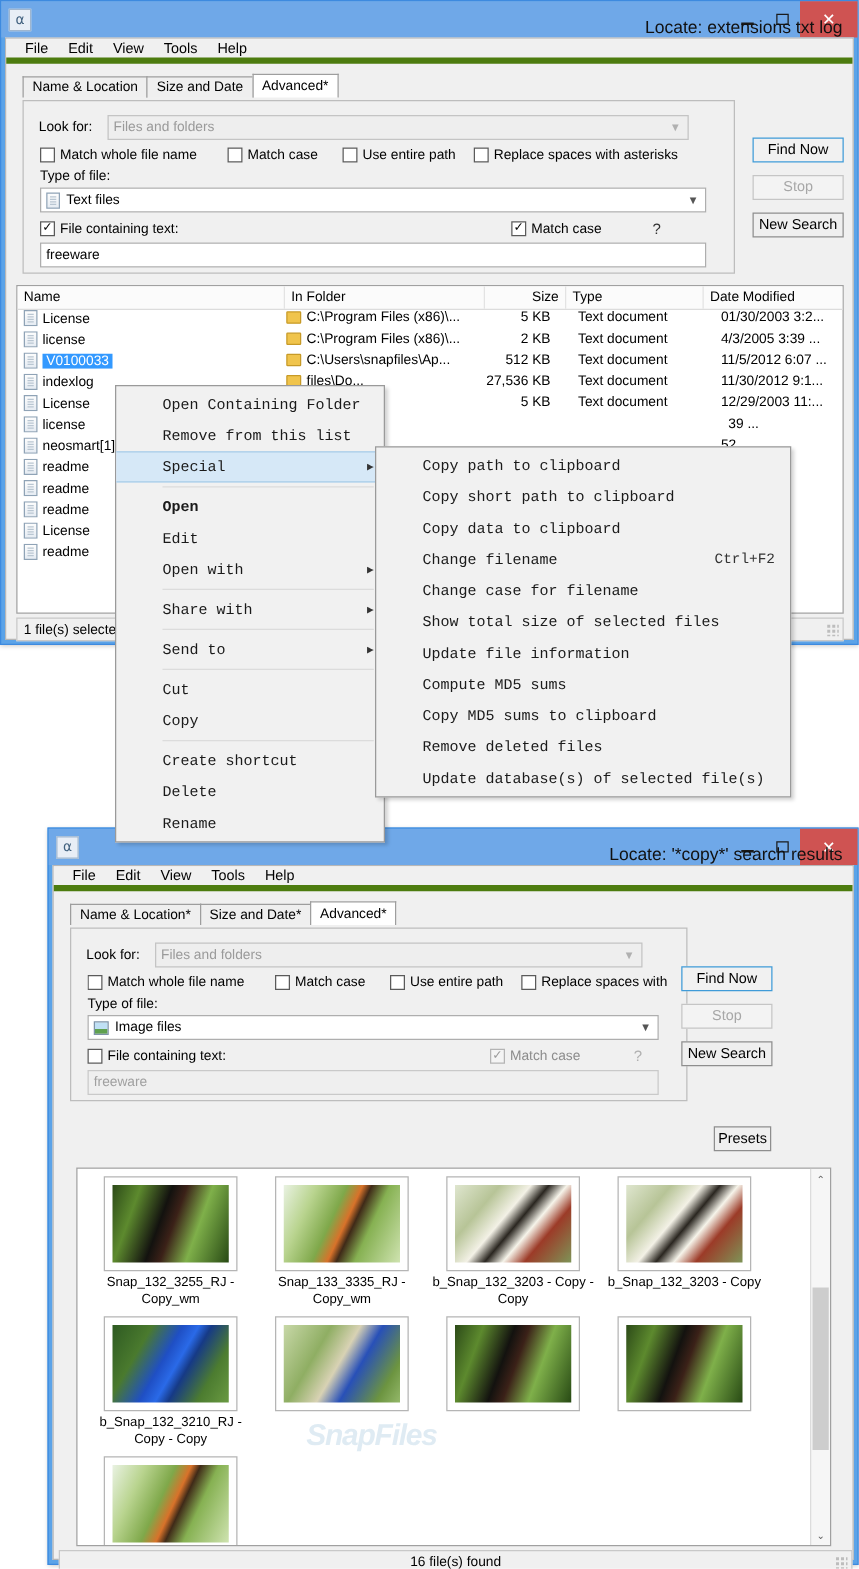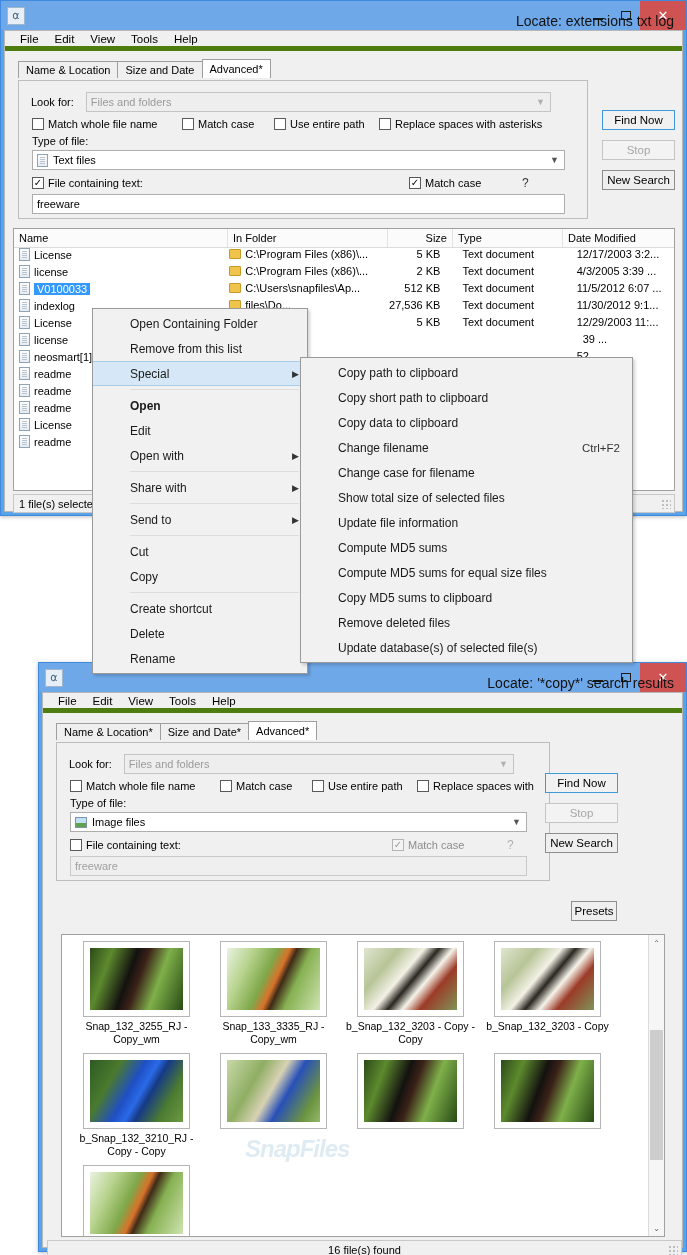--- a/index.html
+++ b/index.html
@@ -261,20 +261,21 @@
     box-shadow: 2px 2px 3px rgba(0,0,0,.18);
   }
   .ctxitem {
     height: 25px;
     display: flex; align-items: center;
     padding: 0 10px 0 37px;
     font-size: 12px;
     position: relative;
     color: #1a1a1a;
     white-space: nowrap;
+    font-family: Liberation Mono, monospace;
   }
   .ctxitem.bold { font-weight: bold; }
   .ctxitem.hl {
     background: #d6e8f7;
     border-top: 1px solid #a8cce8;
     border-bottom: 1px solid #a8cce8;
   }
   .ctxitem .sub {
     position: absolute; right: 8px;
     font-size: 9px; color: #333;
@@ -465,21 +466,21 @@
             <div class="cell" style="width: 214px;">
               <span class="ico-txt"></span>
               <span class="namebox">License</span>
             </div>
             <div class="cell" style="width: 160px;">
               <span class="ico-folder"></span>
               <span>C:\Program Files (x86)\...</span>
             </div>
             <div class="cell right" style="width: 65px;">5 KB</div>
             <div class="cell" style="width: 110px;">Text document</div>
-            <div class="cell" style="width: 110px;">12/17/2003 3:2...</div>
+            <div class="cell" style="width: 110px;">01/30/2003 3:2...</div>
           </div>
           <div class="lv-row">
             <div class="cell" style="width: 214px;">
               <span class="ico-txt"></span>
               <span class="namebox">license</span>
             </div>
             <div class="cell" style="width: 160px;">
               <span class="ico-folder"></span>
               <span>C:\Program Files (x86)\...</span>
             </div>
@@ -675,23 +676,20 @@
       <span>Change case for filename</span>
     </div>
     <div class="ctxitem">
       <span>Show total size of selected files</span>
     </div>
     <div class="ctxitem">
       <span>Update file information</span>
     </div>
     <div class="ctxitem">
       <span>Compute MD5 sums</span>
-    </div>
-    <div class="ctxitem">
-      <span>Compute MD5 sums for equal size files</span>
     </div>
     <div class="ctxitem">
       <span>Copy MD5 sums to clipboard</span>
     </div>
     <div class="ctxitem">
       <span>Remove deleted files</span>
     </div>
     <div class="ctxitem">
       <span>Update database(s) of selected file(s)</span>
     </div>

